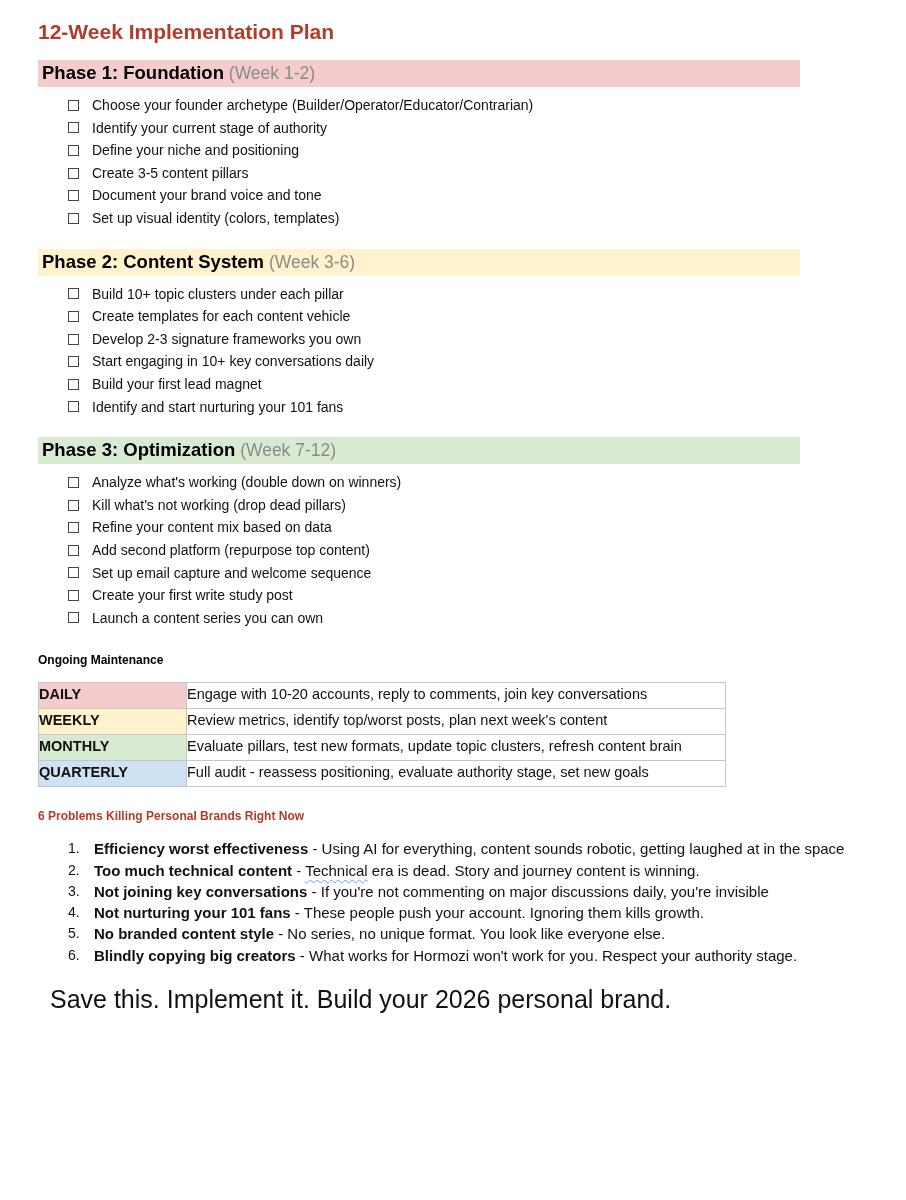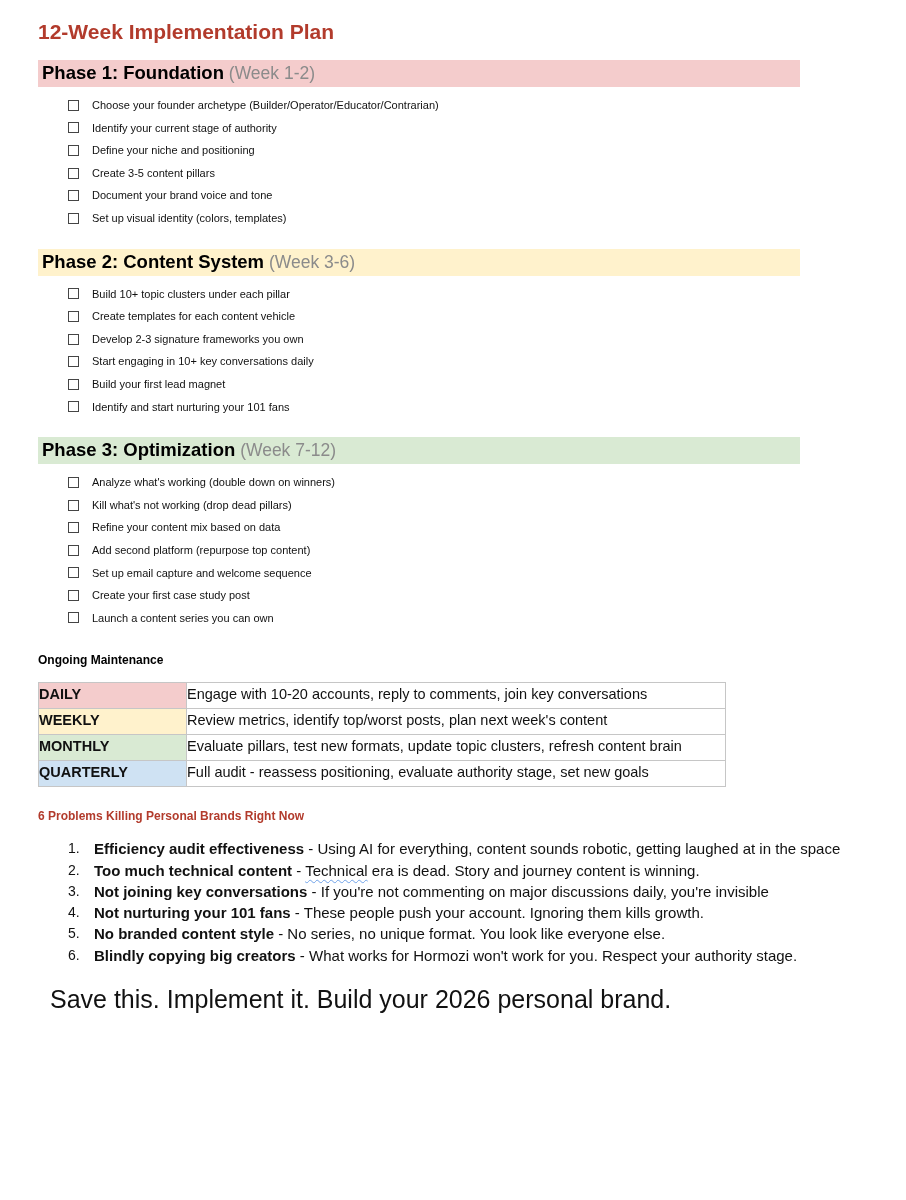--- a/index.html
+++ b/index.html
@@ -20,21 +20,21 @@
     margin:0 0 13px 0;font-size:21px;line-height:30px;font-weight:bold;color:var(--red);
   }
   .phase-bar{
     width:762px;padding:2px 4px 3px 4px;margin:0 0 7px 0;
     font-size:18.5px;line-height:22px;font-weight:bold;color:#000;
   }
   .week-label{font-weight:normal;color:var(--gray);font-size:17.5px;}
   .checklist{margin:0 0 19px 0;}
   .check-item{
     display:flex;align-items:center;height:22.6px;padding-left:30px;
-    font-size:11px;line-height:22.6px;
+    font-size:14px;line-height:22.6px;
   }
   .checkbox{
     width:11px;height:11px;border:1.3px solid #454545;background:#fff;
     margin-right:13px;flex:0 0 auto;cursor:pointer;
   }
   h2.section-heading{
     margin:20px 0 10px 0;font-size:12px;line-height:23px;font-weight:bold;color:#000;
   }
   h2.section-heading.red{color:var(--red);margin-top:8px;}
   table.maintenance{
@@ -146,21 +146,21 @@
           <div class="check-item">
             <span class="checkbox"></span>
             <span class="check-text">Add second platform (repurpose top content)</span>
           </div>
           <div class="check-item">
             <span class="checkbox"></span>
             <span class="check-text">Set up email capture and welcome sequence</span>
           </div>
           <div class="check-item">
             <span class="checkbox"></span>
-            <span class="check-text">Create your first case study post</span>
+            <span class="check-text">Create your first write study post</span>
           </div>
           <div class="check-item">
             <span class="checkbox"></span>
             <span class="check-text">Launch a content series you can own</span>
           </div>
         </div>
       </section>
     </div>
 
   <h2 class="section-heading">Ongoing Maintenance</h2>
@@ -182,21 +182,21 @@
         <tr>
           <td class="row-label" style="background: rgb(207, 226, 243);">QUARTERLY</td>
           <td class="row-desc">Full audit - reassess positioning, evaluate authority stage, set new goals</td>
         </tr>
       </tbody>
   </table>
 
   <h2 class="section-heading red">6 Problems Killing Personal Brands Right Now</h2>
 
   <div class="problems-list" id="problems-list">
-      <div class="problem-item"><span class="problem-num">1.</span><span class="problem-text"><span class="p-bold">Efficiency audit effectiveness</span><span> - Using AI for everything, content sounds robotic, getting laughed at in the space</span></span></div>
+      <div class="problem-item"><span class="problem-num">1.</span><span class="problem-text"><span class="p-bold">Efficiency worst effectiveness</span><span> - Using AI for everything, content sounds robotic, getting laughed at in the space</span></span></div>
       <div class="problem-item"><span class="problem-num">2.</span><span class="problem-text"><span class="p-bold">Too much technical content</span><span> - </span><span class="p-squiggle">Technical</span><span> era is dead. Story and journey content is winning.</span></span></div>
       <div class="problem-item"><span class="problem-num">3.</span><span class="problem-text"><span class="p-bold">Not joining key conversations</span><span> - If you're not commenting on major discussions daily, you're invisible</span></span></div>
       <div class="problem-item"><span class="problem-num">4.</span><span class="problem-text"><span class="p-bold">Not nurturing your 101 fans</span><span> - These people push your account. Ignoring them kills growth.</span></span></div>
       <div class="problem-item"><span class="problem-num">5.</span><span class="problem-text"><span class="p-bold">No branded content style</span><span> - No series, no unique format. You look like everyone else.</span></span></div>
       <div class="problem-item"><span class="problem-num">6.</span><span class="problem-text"><span class="p-bold">Blindly copying big creators</span><span> - What works for Hormozi won't work for you. Respect your authority stage.</span></span></div>
     </div>
 
   <p class="footer-line">Save this. Implement it. Build your 2026 personal brand.</p>
 
 </div>

